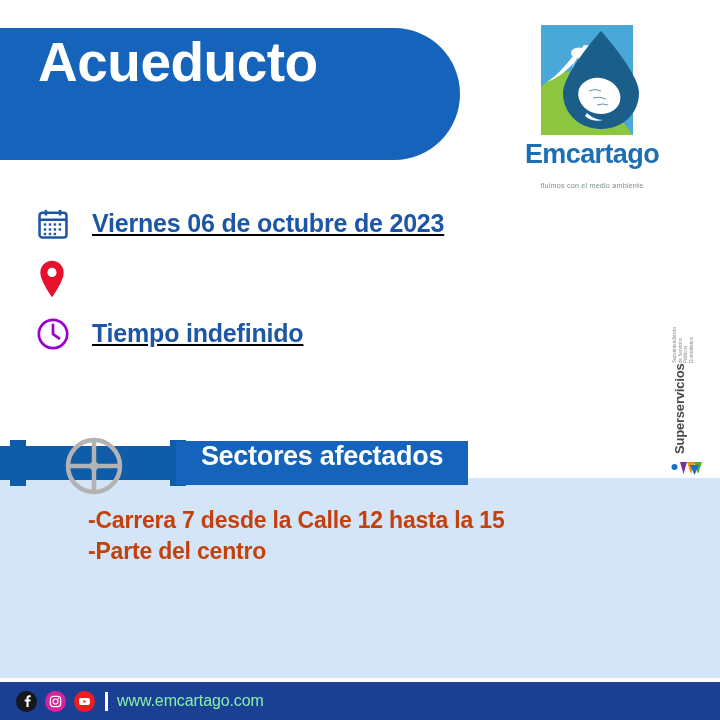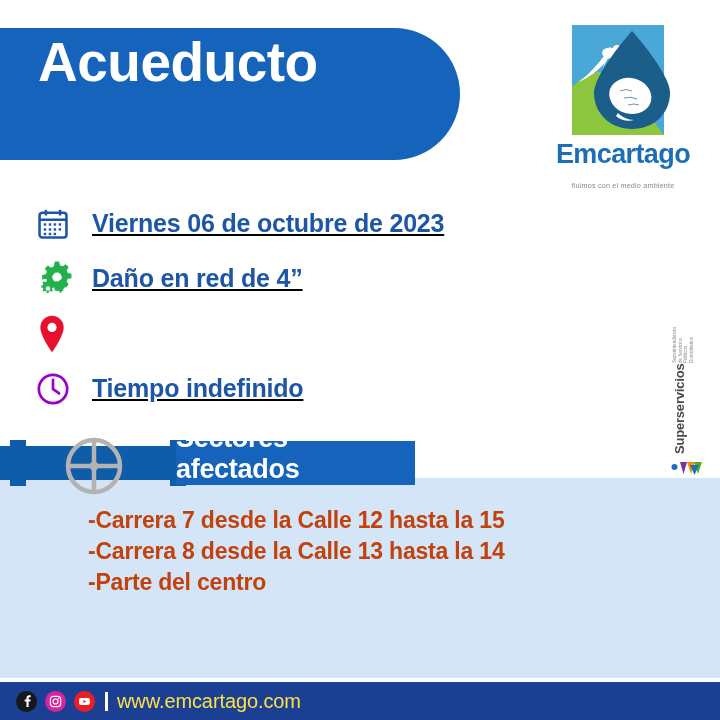--- a/index.html
+++ b/index.html
@@ -23,21 +23,21 @@
     position:absolute;left:38px;top:36px;width:420px;
     color:#ffffff;
     font-weight:700;
     line-height:0.96;
     letter-spacing:-0.5px;
   }
   .header-line1{display:block;font-size:44px;}
   .header-line2{display:block;font-size:55px;}
 
   
-  .logo-wrap{position:absolute;left:553px;top:25px;width:140px;height:160px;}
+  .logo-wrap{position:absolute;left:522px;top:25px;width:140px;height:160px;}
   .logo-mark{position:relative;width:130px;height:118px;margin:0 auto;}
   .logo-name{
     text-align:center;color:#1c6fb5;font-size:27px;font-weight:700;
     letter-spacing:-0.6px;line-height:1;margin-top:-2px;
   }
   .logo-tag{
     text-align:center;color:#7f8c8d;font-size:7.2px;letter-spacing:.2px;
     margin-top:13px;
   }
 
@@ -53,22 +53,22 @@
   
   .lightblue-section{
     position:absolute;left:0;top:478px;width:720px;height:200px;
     background:#d4e5f7;
   }
   .pipe{position:absolute;left:0;top:446px;width:192px;height:34px;background:#0f5ca8;}
   .pipe-collar{position:absolute;background:#0f5ca8;width:16px;height:46px;top:440px;}
   .pipe-collar.c1{left:10px;}
   .pipe-collar.c2{left:170px;}
   .sect-block{
-    position:absolute;left:176px;top:441px;width:239px;height:44px;
-    background:#1563ba;display:flex;align-items:flex-end;justify-content:center;
+    position:absolute;left:176px;top:441px;width:292px;height:44px;
+    background:#1563ba;display:flex;align-items:flex-start;justify-content:center;
   }
   .sect-title{
     color:#ffffff;font-size:27px;font-weight:700;letter-spacing:-0.3px;
   }
   .valve{position:absolute;left:62px;top:434px;width:64px;height:64px;}
 
   
   .sector-list{position:absolute;left:88px;top:505px;width:560px;}
   .sector-item{
     color:#c2410c;font-size:23px;font-weight:700;letter-spacing:-0.2px;
@@ -91,21 +91,21 @@
     position:absolute;left:0;top:682px;width:720px;height:38px;
     background:#1b3f93;display:flex;align-items:center;
   }
   .soc{width:21px;height:21px;border-radius:50%;margin-left:8px;
        display:flex;align-items:center;justify-content:center;flex:0 0 auto;}
   .soc.fb{background:#17181c;margin-left:16px;}
   .soc.ig{background:#d6249f;}
   .soc.yt{background:#ed1d24;}
   .soc svg{display:block;}
   .foot-sep{width:3px;height:19px;background:#ffffff;margin:0 9px 0 10px;}
-  .foot-url{color:#fde047;font-size:20px;letter-spacing:-0.1px;}
+  .foot-url{color:#86efac;font-size:16px;letter-spacing:-0.1px;}
   .footer-top-strip{position:absolute;left:0;top:678px;width:720px;height:4px;background:#ffffff;}
 </style>
 </head>
 <body>
 
 <div class="poster">
 
   <div class="header-banner"></div>
   <div class="header-title">
     <span class="header-line2">Acueducto</span>
@@ -167,33 +167,20 @@
               <rect x="16" y="15" width="1.7" height="1.7"></rect>
             <rect x="5.5" y="18.2" width="1.7" height="1.7"></rect>
               <rect x="9" y="18.2" width="1.7" height="1.7"></rect>
             <rect x="12.5" y="18.2" width="1.7" height="1.7"></rect>
           </g>
         </svg>
       </div>
       <div class="info-text">Viernes 06 de octubre de 2023</div>
     </div>
 
-    <div class="info-row">
-      <div class="info-icon">
-        <svg width="42" height="42" viewBox="0 0 48 48" fill="#22b14c">
-          <path d="M21.5 4h5l.8 4.2 3.1 1.3 3.5-2.4 3.5 3.5-2.4 3.5 1.3 3.1 4.2.8v5l-4.2.8-1.3 3.1 2.4 3.5-3.5 3.5-3.5-2.4-3.1 1.3-.8 4.2h-5l-.8-4.2-3.1-1.3-3.5 2.4-3.5-3.5 2.4-3.5-1.3-3.1L7 24.5v-5l4.2-.8 1.3-3.1-2.4-3.5 3.5-3.5 3.5 2.4 3.1-1.3z"></path>
-          <circle cx="24" cy="22" r="5.4" fill="#ffffff"></circle>
-          <path d="M33.5 28h3.6l.6 3 2.2.9 2.5-1.7 2.5 2.5-1.7 2.5.9 2.2 3 .6v3.6l-3 .6-.9 2.2 1.7 2.5-2.5 2.5-2.5-1.7-2.2.9-.6 3h-3.6l-.6-3-2.2-.9-2.5 1.7-2.5-2.5 1.7-2.5-.9-2.2-3-.6v-3.6l3-.6.9-2.2-1.7-2.5 2.5-2.5 2.5 1.7 2.2-.9z" transform="scale(0.62) translate(10 12)"></path>
-          <circle cx="34.3" cy="36.6" r="3.1" fill="#ffffff"></circle>
-          <path d="M12 31h3.1l.5 2.6 1.9.8 2.2-1.5 2.2 2.2-1.5 2.2.8 1.9 2.6.5v3.1l-2.6.5-.8 1.9 1.5 2.2-2.2 2.2-2.2-1.5-1.9.8-.5 2.6H12l-.5-2.6-1.9-.8-2.2 1.5-2.2-2.2 1.5-2.2-.8-1.9L3.3 43v-3.1l2.6-.5.8-1.9-1.5-2.2 2.2-2.2 2.2 1.5 1.9-.8z" transform="scale(0.72) translate(5 4)"></path>
-          <circle cx="13.7" cy="34.8" r="2.5" fill="#ffffff"></circle>
-        </svg>
-      </div>
-      <div class="info-text">Daño en red de 4”</div>
-    </div>
 
     <div class="info-row">
       <div class="info-icon">
         <svg width="32" height="38" viewBox="0 0 24 30" fill="#e8112d">
           <path d="M12 0.6C6.9 0.6 2.8 4.7 2.8 9.8c0 6.9 9.2 19.6 9.2 19.6s9.2-12.7 9.2-19.6C21.2 4.7 17.1.6 12 .6z"></path>
           <circle cx="12" cy="9.8" r="3.6" fill="#ffffff"></circle>
         </svg>
       </div>
     </div>
 
@@ -239,21 +226,20 @@
     <svg viewBox="0 0 64 64" width="64" height="64" fill="none" stroke="#b3b3b3" stroke-width="4.5">
       <circle cx="32" cy="32" r="26"></circle>
       <line x1="32" y1="6" x2="32" y2="58"></line>
       <line x1="6" y1="32" x2="58" y2="32"></line>
       <circle cx="32" cy="32" r="4.5" fill="#b3b3b3" stroke="none"></circle>
     </svg>
   </div>
 
   <div class="sector-list">
     <div class="sector-item">-Carrera 7 desde la Calle 12 hasta la 15</div>
-    <div class="sector-item">-Carrera 8 desde la Calle 13 hasta la 14</div>
     <div class="sector-item">-Parte del centro</div>
   </div>
 
   <div class="footer-top-strip"></div>
   <div class="footer">
     <div class="soc fb">
       <svg width="12" height="12" viewBox="0 0 12 12" fill="#ffffff">
         <path d="M7.6 12V6.6h1.8l.27-2.1H7.6V3.16c0-.6.17-1.02 1.04-1.02h1.1V.27C9.55.25 8.9.2 8.14.2 6.56.2 5.47 1.17 5.47 2.95V4.5H3.66v2.1h1.81V12z"></path>
       </svg>
     </div>

